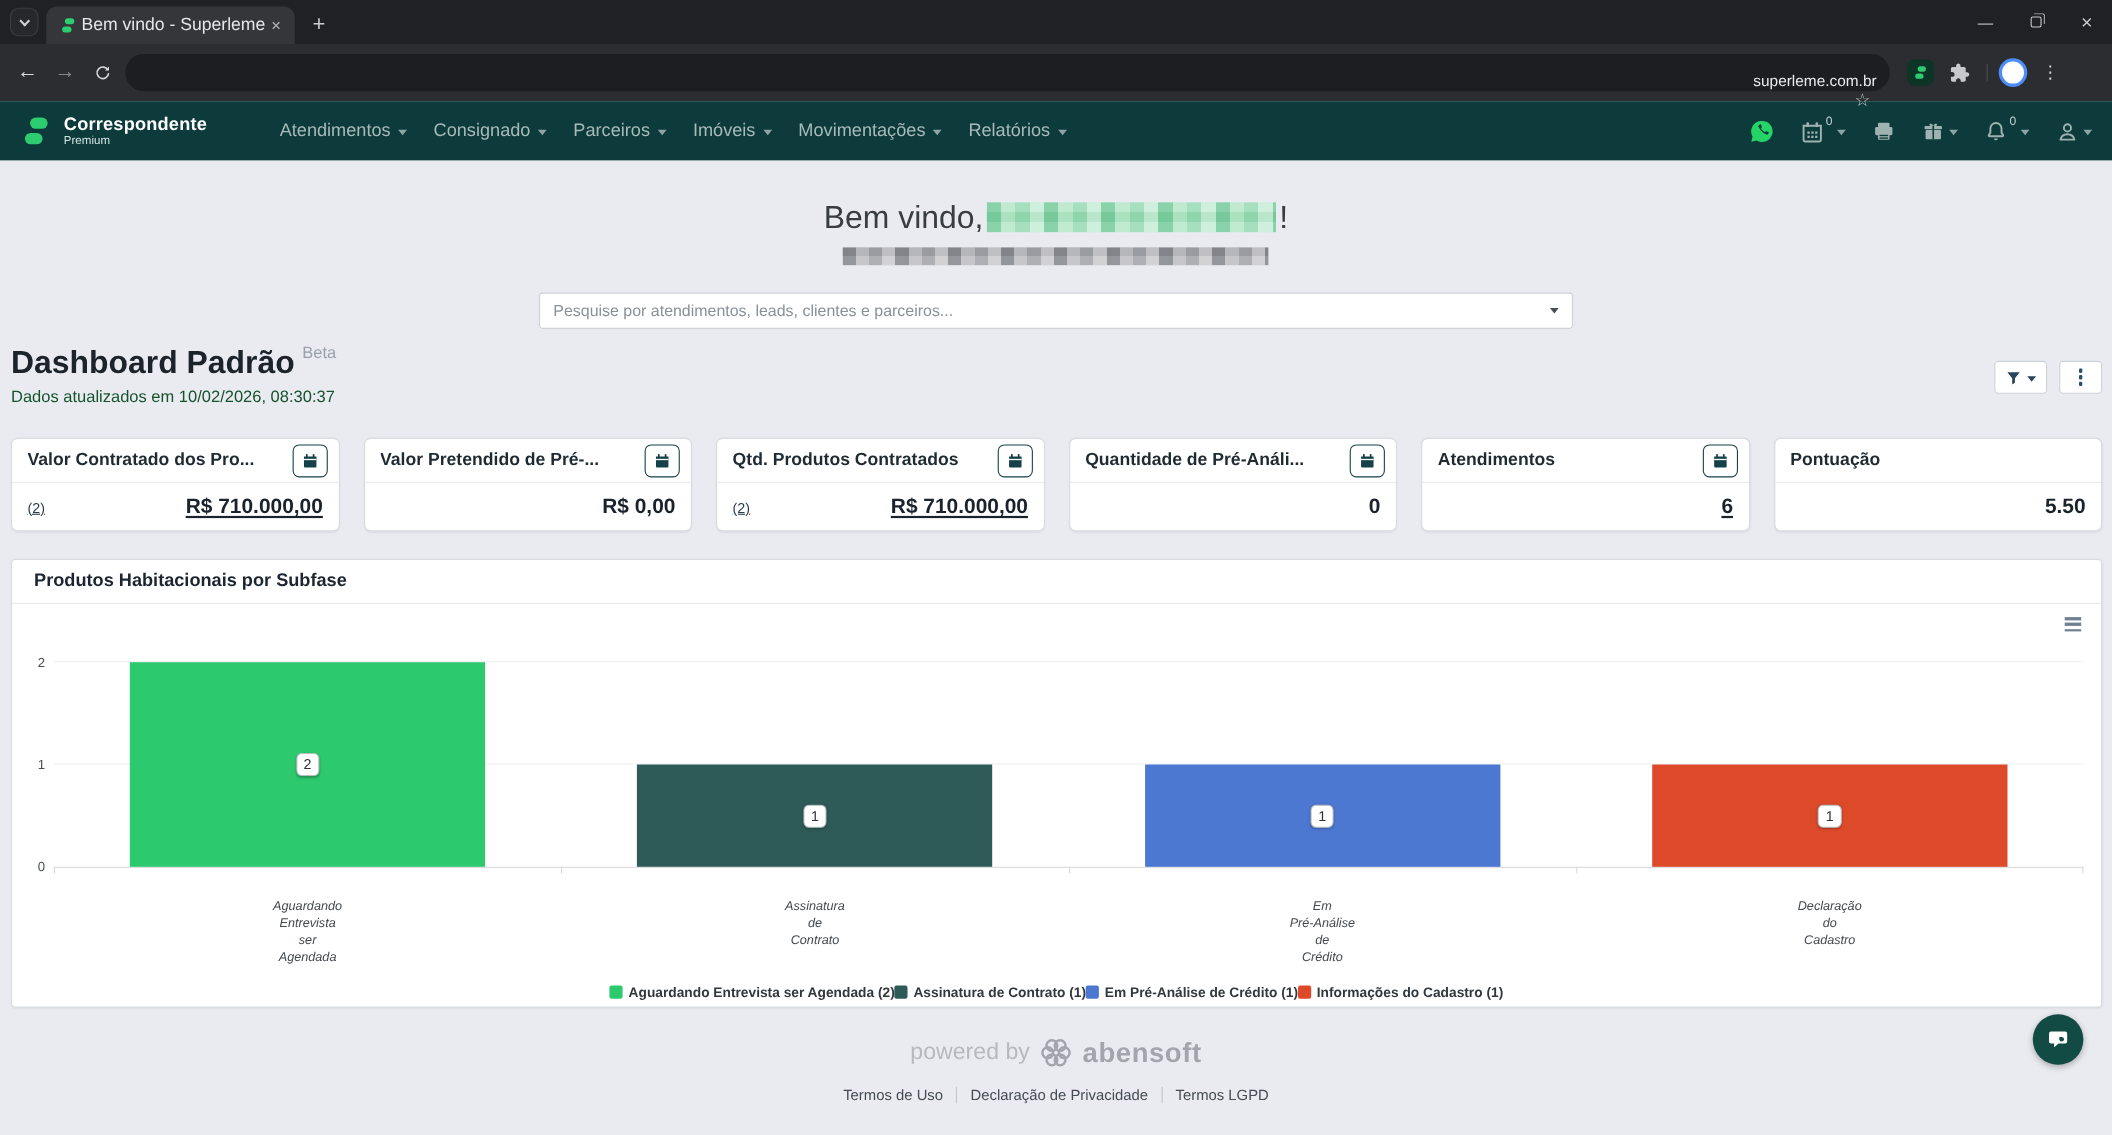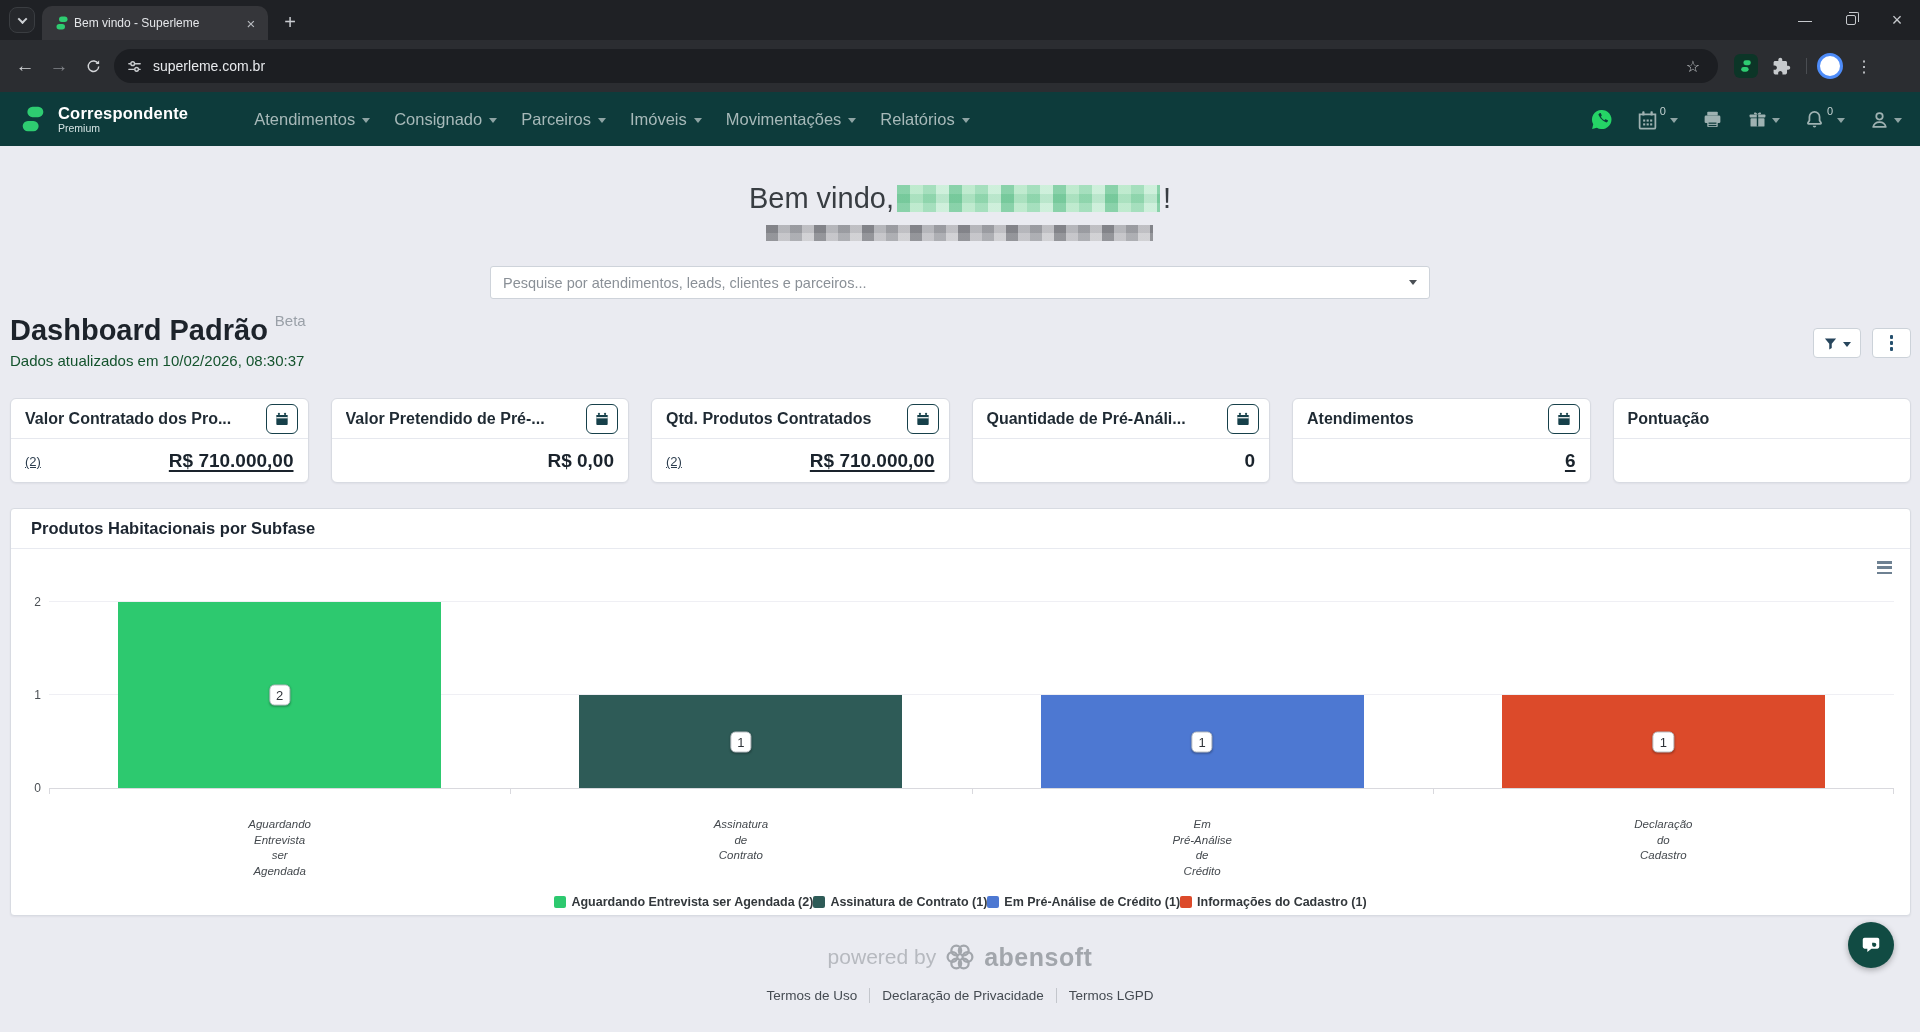--- a/index.html
+++ b/index.html
@@ -10,40 +10,40 @@
   .tabstrip { height:40px; background:#1f2125; position:relative;
     display:flex; align-items:flex-end; }
   .tab-search-btn { position:absolute; left:9px; top:7px; width:26px; height:26px;
     border-radius:8px; background:#26282c; border:1px solid #3a3d41;
     display:flex; align-items:center; justify-content:center; cursor:pointer; }
   .chev { width:7px; height:7px; border-right:2px solid #cdd0d4; border-bottom:2px solid #cdd0d4;
     transform:rotate(45deg) translate(-1px,-1px); }
   .tab { margin-left:42px; width:226px; height:34px; background:#35363a;
     border-radius:10px 10px 0 0; display:flex; align-items:center; padding:0 8px 0 12px; }
   .favicon { width:16px; height:16px; flex:0 0 16px; }
-  .tab-title { color:#e4e6e9; font-size:12px; margin-left:4px; flex:1;
+  .tab-title { color:#e4e6e9; font-size:16px; margin-left:4px; flex:1;
     white-space:nowrap; overflow:hidden; }
   .tab-close { color:#b9bcc0; font-size:15px; width:18px; height:18px; border-radius:50%;
     display:flex; align-items:center; justify-content:center; cursor:pointer; }
   .newtab-btn { color:#c9ccd0; font-size:20px; width:28px; height:28px; margin:0 0 4px 8px;
     display:flex; align-items:center; justify-content:center; border-radius:50%; cursor:pointer; }
   .win-controls { position:absolute; right:0; top:0; height:40px; display:flex; }
   .win-btn { width:46px; height:40px; display:flex; align-items:center; justify-content:center;
     color:#c6c9cd; font-size:14px; cursor:pointer; }
   .restore-glyph { width:10px; height:10px; border:1.5px solid #c6c9cd; border-radius:2px;
     position:relative; }
   .restore-glyph:before { content:""; position:absolute; left:2px; top:-4px; width:9px; height:9px;
     border-top:1.5px solid #c6c9cd; border-right:1.5px solid #c6c9cd; border-radius:0 2px 0 0; }
 
   .toolbar { height:52px; background:#2b2d31; display:flex; align-items:center; padding:0 8px; }
   .nav-ico { width:34px; height:34px; display:flex; align-items:center; justify-content:center;
     color:#d5d7da; font-size:19px; border-radius:50%; cursor:pointer; flex:0 0 auto; }
   .nav-ico.dim { color:#84878c; }
   .url-pill { width:1604px; height:34px; margin-left:4px; background:#1c1e22; border-radius:17px;
-    display:flex; align-items:center; padding:0 12px; cursor:text; }
+    display:flex; align-items:flex-end; padding:16px 12px; cursor:text;flex-direction:column; }
   .url-text { color:#e8eaed; font-size:14px; margin-left:10px; flex:1; }
   .star-btn { width:26px; height:26px; color:#c7cacd; font-size:16px;
     display:flex; align-items:center; justify-content:center; cursor:pointer; }
   .ext-green { width:24px; height:24px; margin-left:16px; border-radius:6px; background:#0c3527;
     display:flex; align-items:center; justify-content:center; cursor:pointer; }
   .puzzle-btn { width:30px; height:30px; margin-left:8px; display:flex; align-items:center;
     justify-content:center; cursor:pointer; }
   .tb-sep { width:1px; height:16px; background:#4a4d52; margin:0 10px; }
   .avatar { width:26px; height:26px; border-radius:50%; background:#fff;
     border:3px solid #4e8cf9; cursor:pointer; }
@@ -448,20 +448,24 @@
 
       <a class="card-value link">6</a>
     </div>
   </div>
 
   <div class="card">
     <div class="card-head">
       <span class="card-title">Pontuação</span>
 
     </div>
+    <div class="card-val">
+
+      <a class="card-value">5.50</a>
+    </div>
   </div>
 </div>
 
   <div class="chart-card">
     <div class="chart-head">Produtos Habitacionais por Subfase</div>
     <div class="chart-body">
       <div class="chart-menu">
           <i></i>
           <i></i>
           <i></i>

